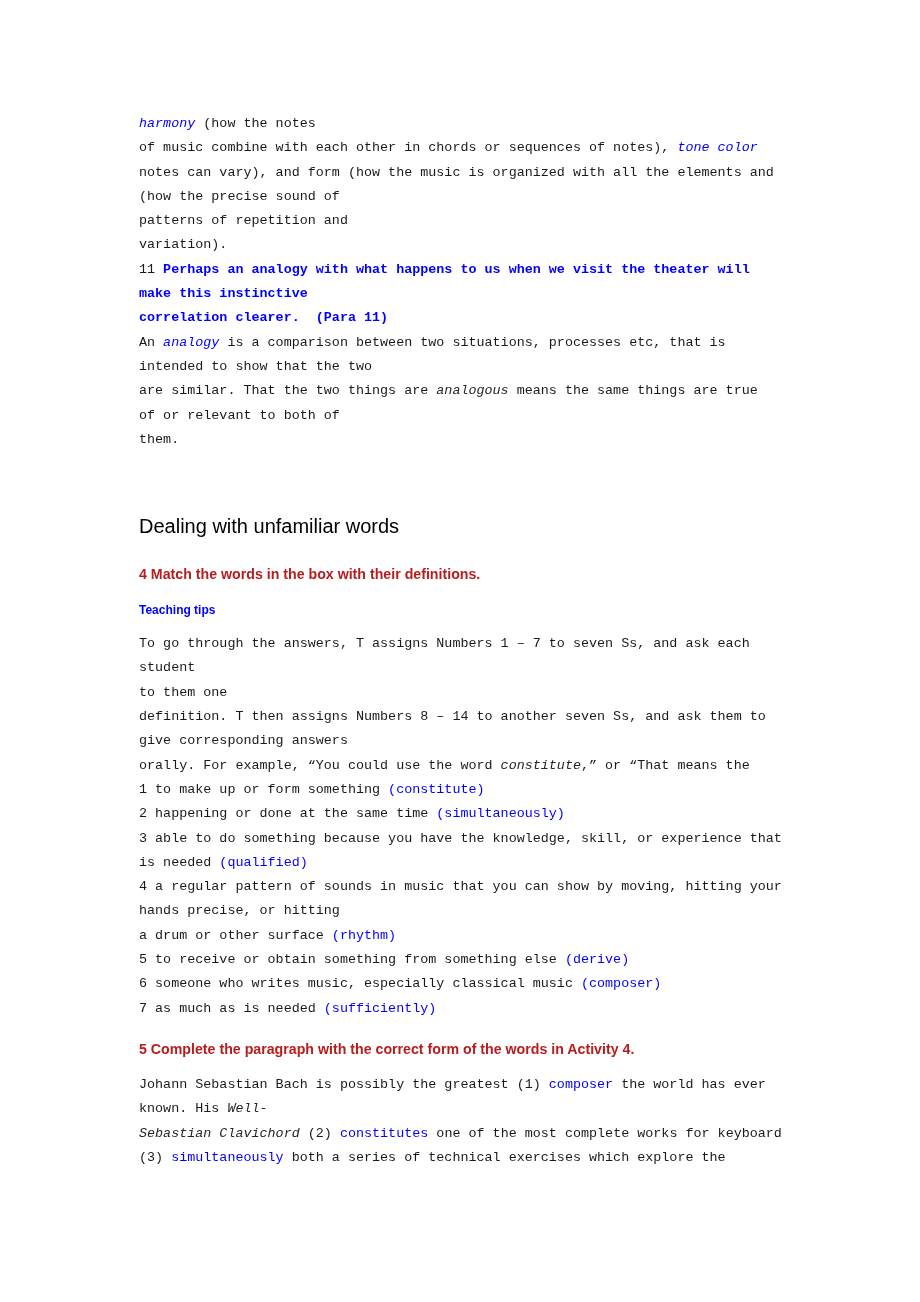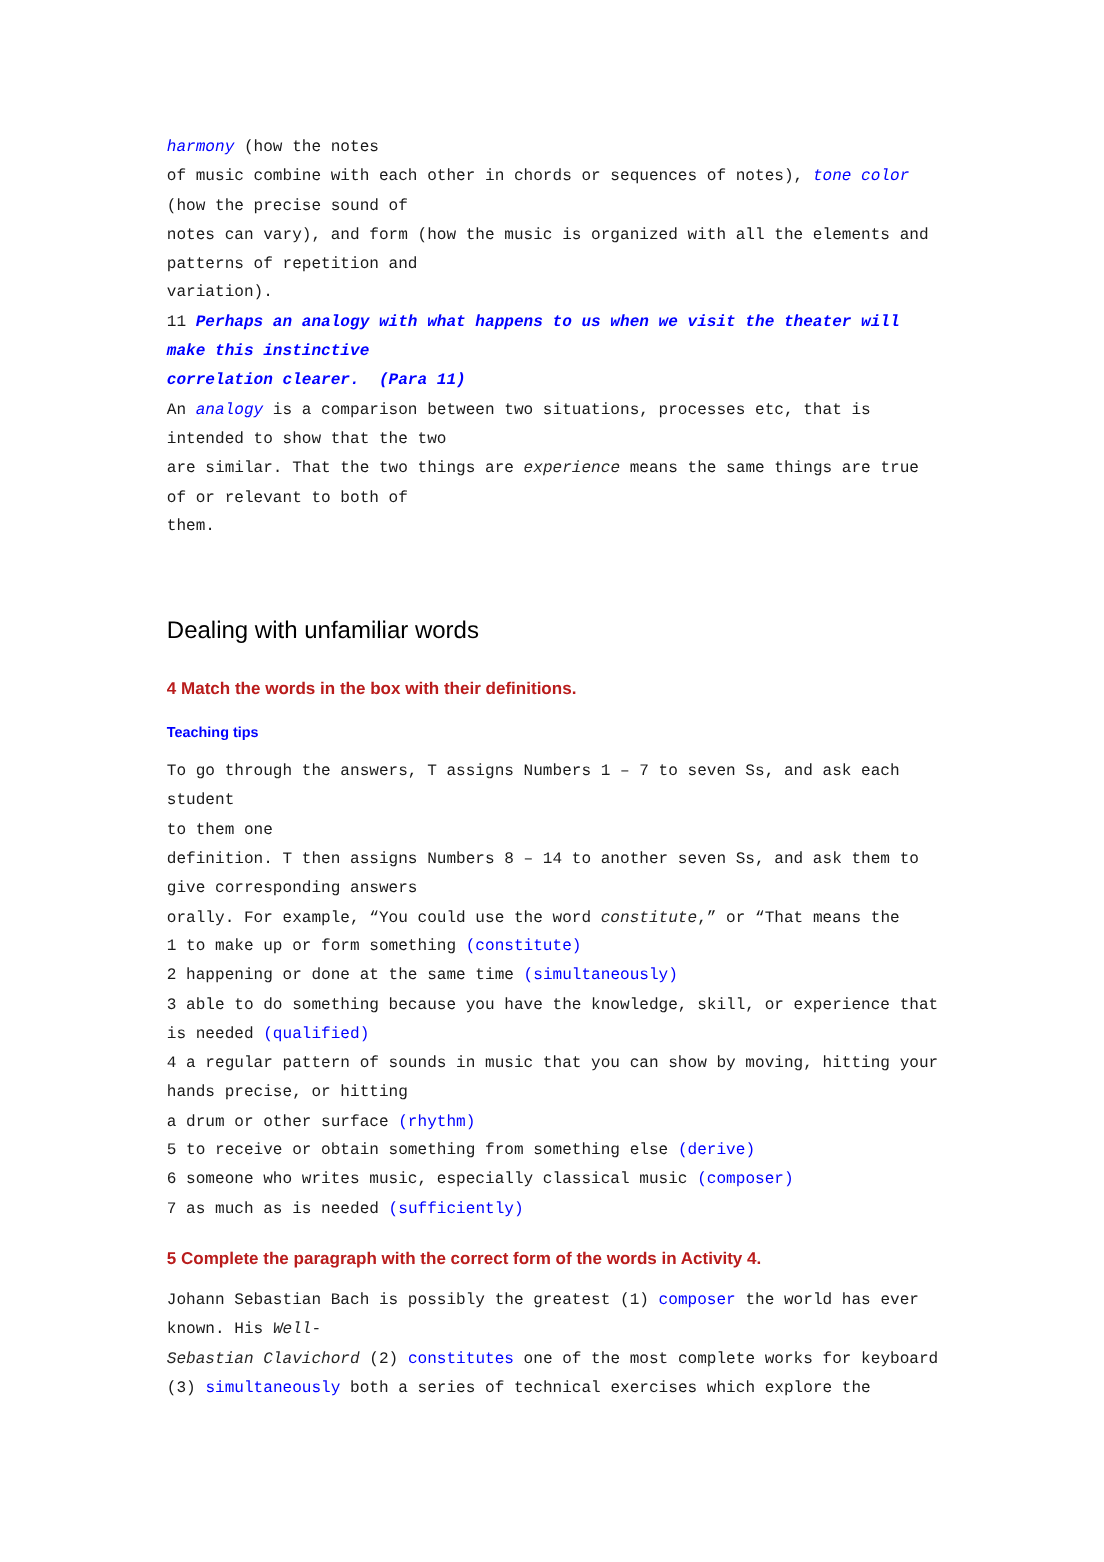--- a/index.html
+++ b/index.html
@@ -28,21 +28,21 @@
   }
   .mono {
     font-family: "Liberation Mono", "DejaVu Sans Mono", monospace;
     font-size: 13.4px;
     line-height: 24.3px;
     color: #262626;
     white-space: pre-wrap;
   }
   .blk { color: #1a1a1a; }
   .blue { color: #0000ff; }
-  .bold { font-weight: bold; font-style: italic; }
+  .bold { font-weight: bold; }
   .ital { font-style: italic; }
 
   
   .h-main {
     font-family: "Liberation Sans", sans-serif;
     font-size: 20px;
     font-weight: normal;
     color: #000000;
     line-height: 24px;
     white-space: pre-wrap;
@@ -73,30 +73,30 @@
 </style>
 </head>
 <body>
 
 <div class="page">
   <div class="content">
 
     <div id="top-passage">
         <div class="mono"><span class="blue ital">harmony</span><span class="blk"> (how the notes</span></div>
         <div class="mono"><span class="blk">of music combine with each other in chords or sequences of notes), </span><span class="blue ital">tone color</span></div>
+        <div class="mono"><span class="blk">notes can vary), and form (how the music is organized with all the elements and</span></div>
         <div class="mono"><span class="blk">(how the precise sound of</span></div>
-        <div class="mono"><span class="blk">notes can vary), and form (how the music is organized with all the elements and</span></div>
         <div class="mono"><span class="blk">patterns of repetition and</span></div>
         <div class="mono"><span class="blk">variation).</span></div>
         <div class="mono"><span class="blk">11 </span><span class="blue bold">Perhaps an analogy with what happens to us when we visit the theater will</span></div>
         <div class="mono"><span class="blue bold">make this instinctive</span></div>
         <div class="mono"><span class="blue bold">correlation clearer.  (Para 11)</span></div>
         <div class="mono"><span class="blk">An </span><span class="blue ital">analogy</span><span class="blk"> is a comparison between two situations, processes etc, that is</span></div>
         <div class="mono"><span class="blk">intended to show that the two</span></div>
-        <div class="mono"><span class="blk">are similar. That the two things are </span><span class="ital">experience</span><span class="blk"> means the same things are true</span></div>
+        <div class="mono"><span class="blk">are similar. That the two things are </span><span class="ital">analogous</span><span class="blk"> means the same things are true</span></div>
         <div class="mono"><span class="blk">of or relevant to both of</span></div>
         <div class="mono"><span class="blk">them.</span></div>
       </div>
 
     <div class="sp-62"></div>
 
     <div class="h-main">Dealing with unfamiliar words</div>
 
     <div class="sp-26"></div>
 

